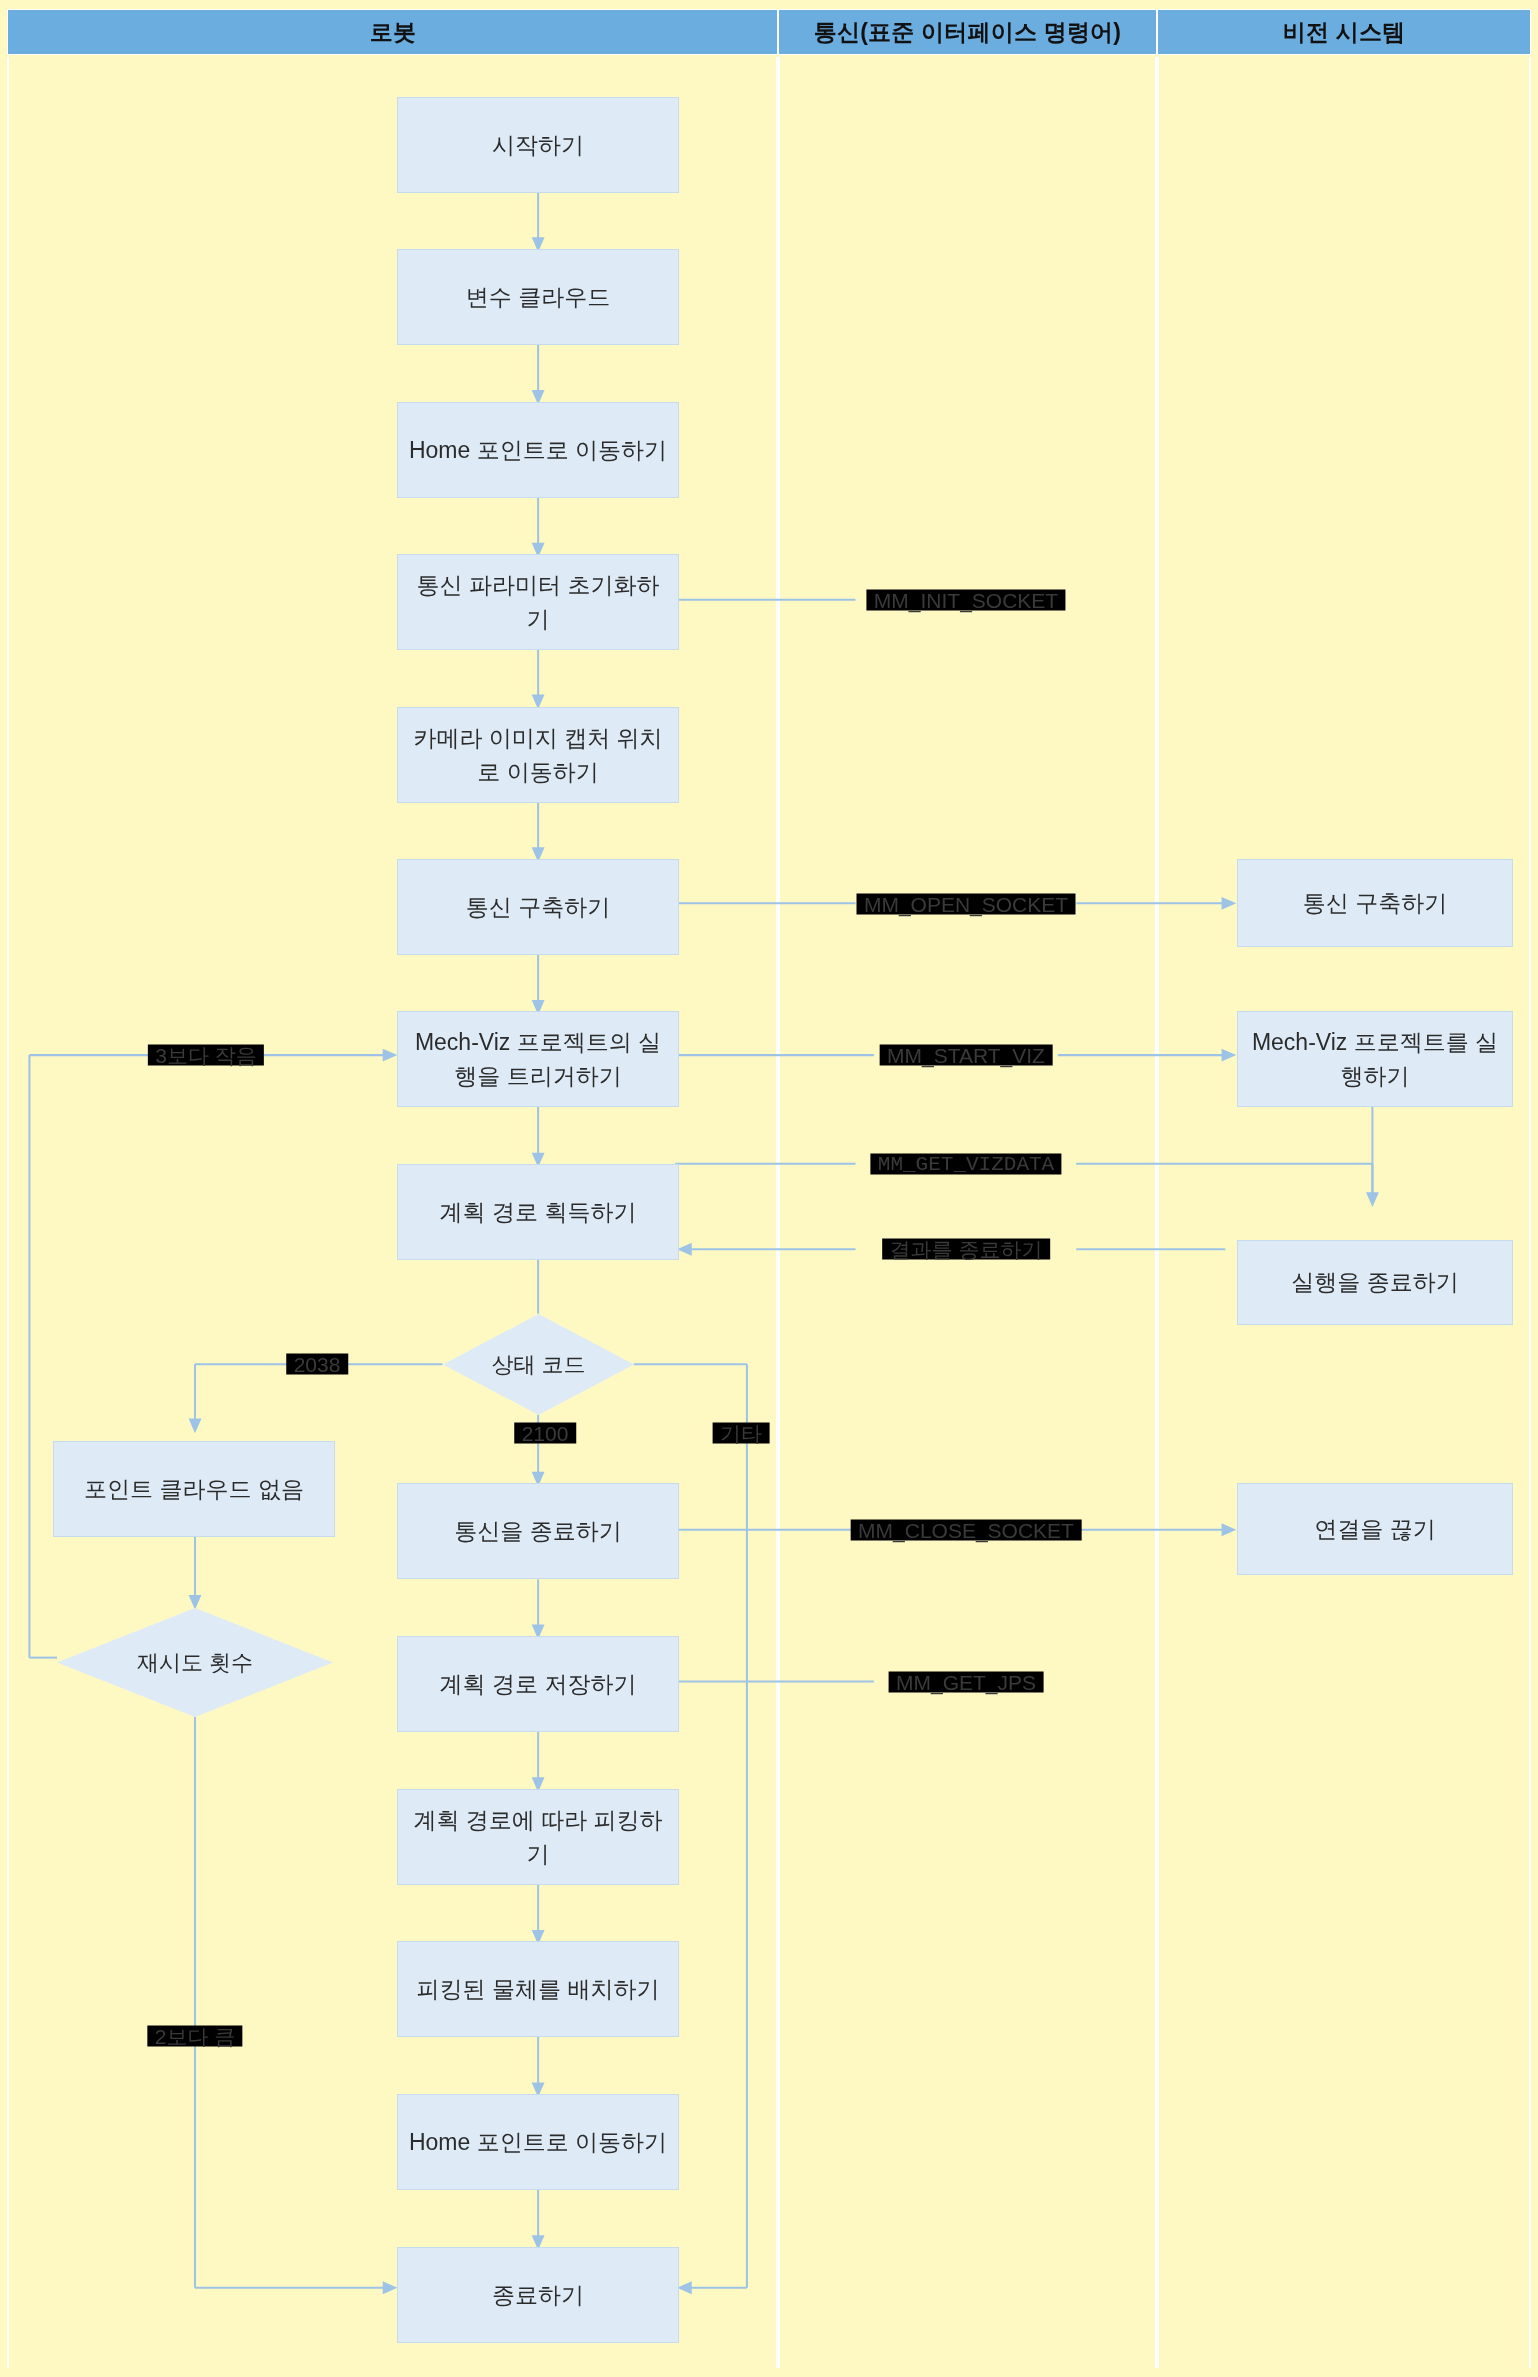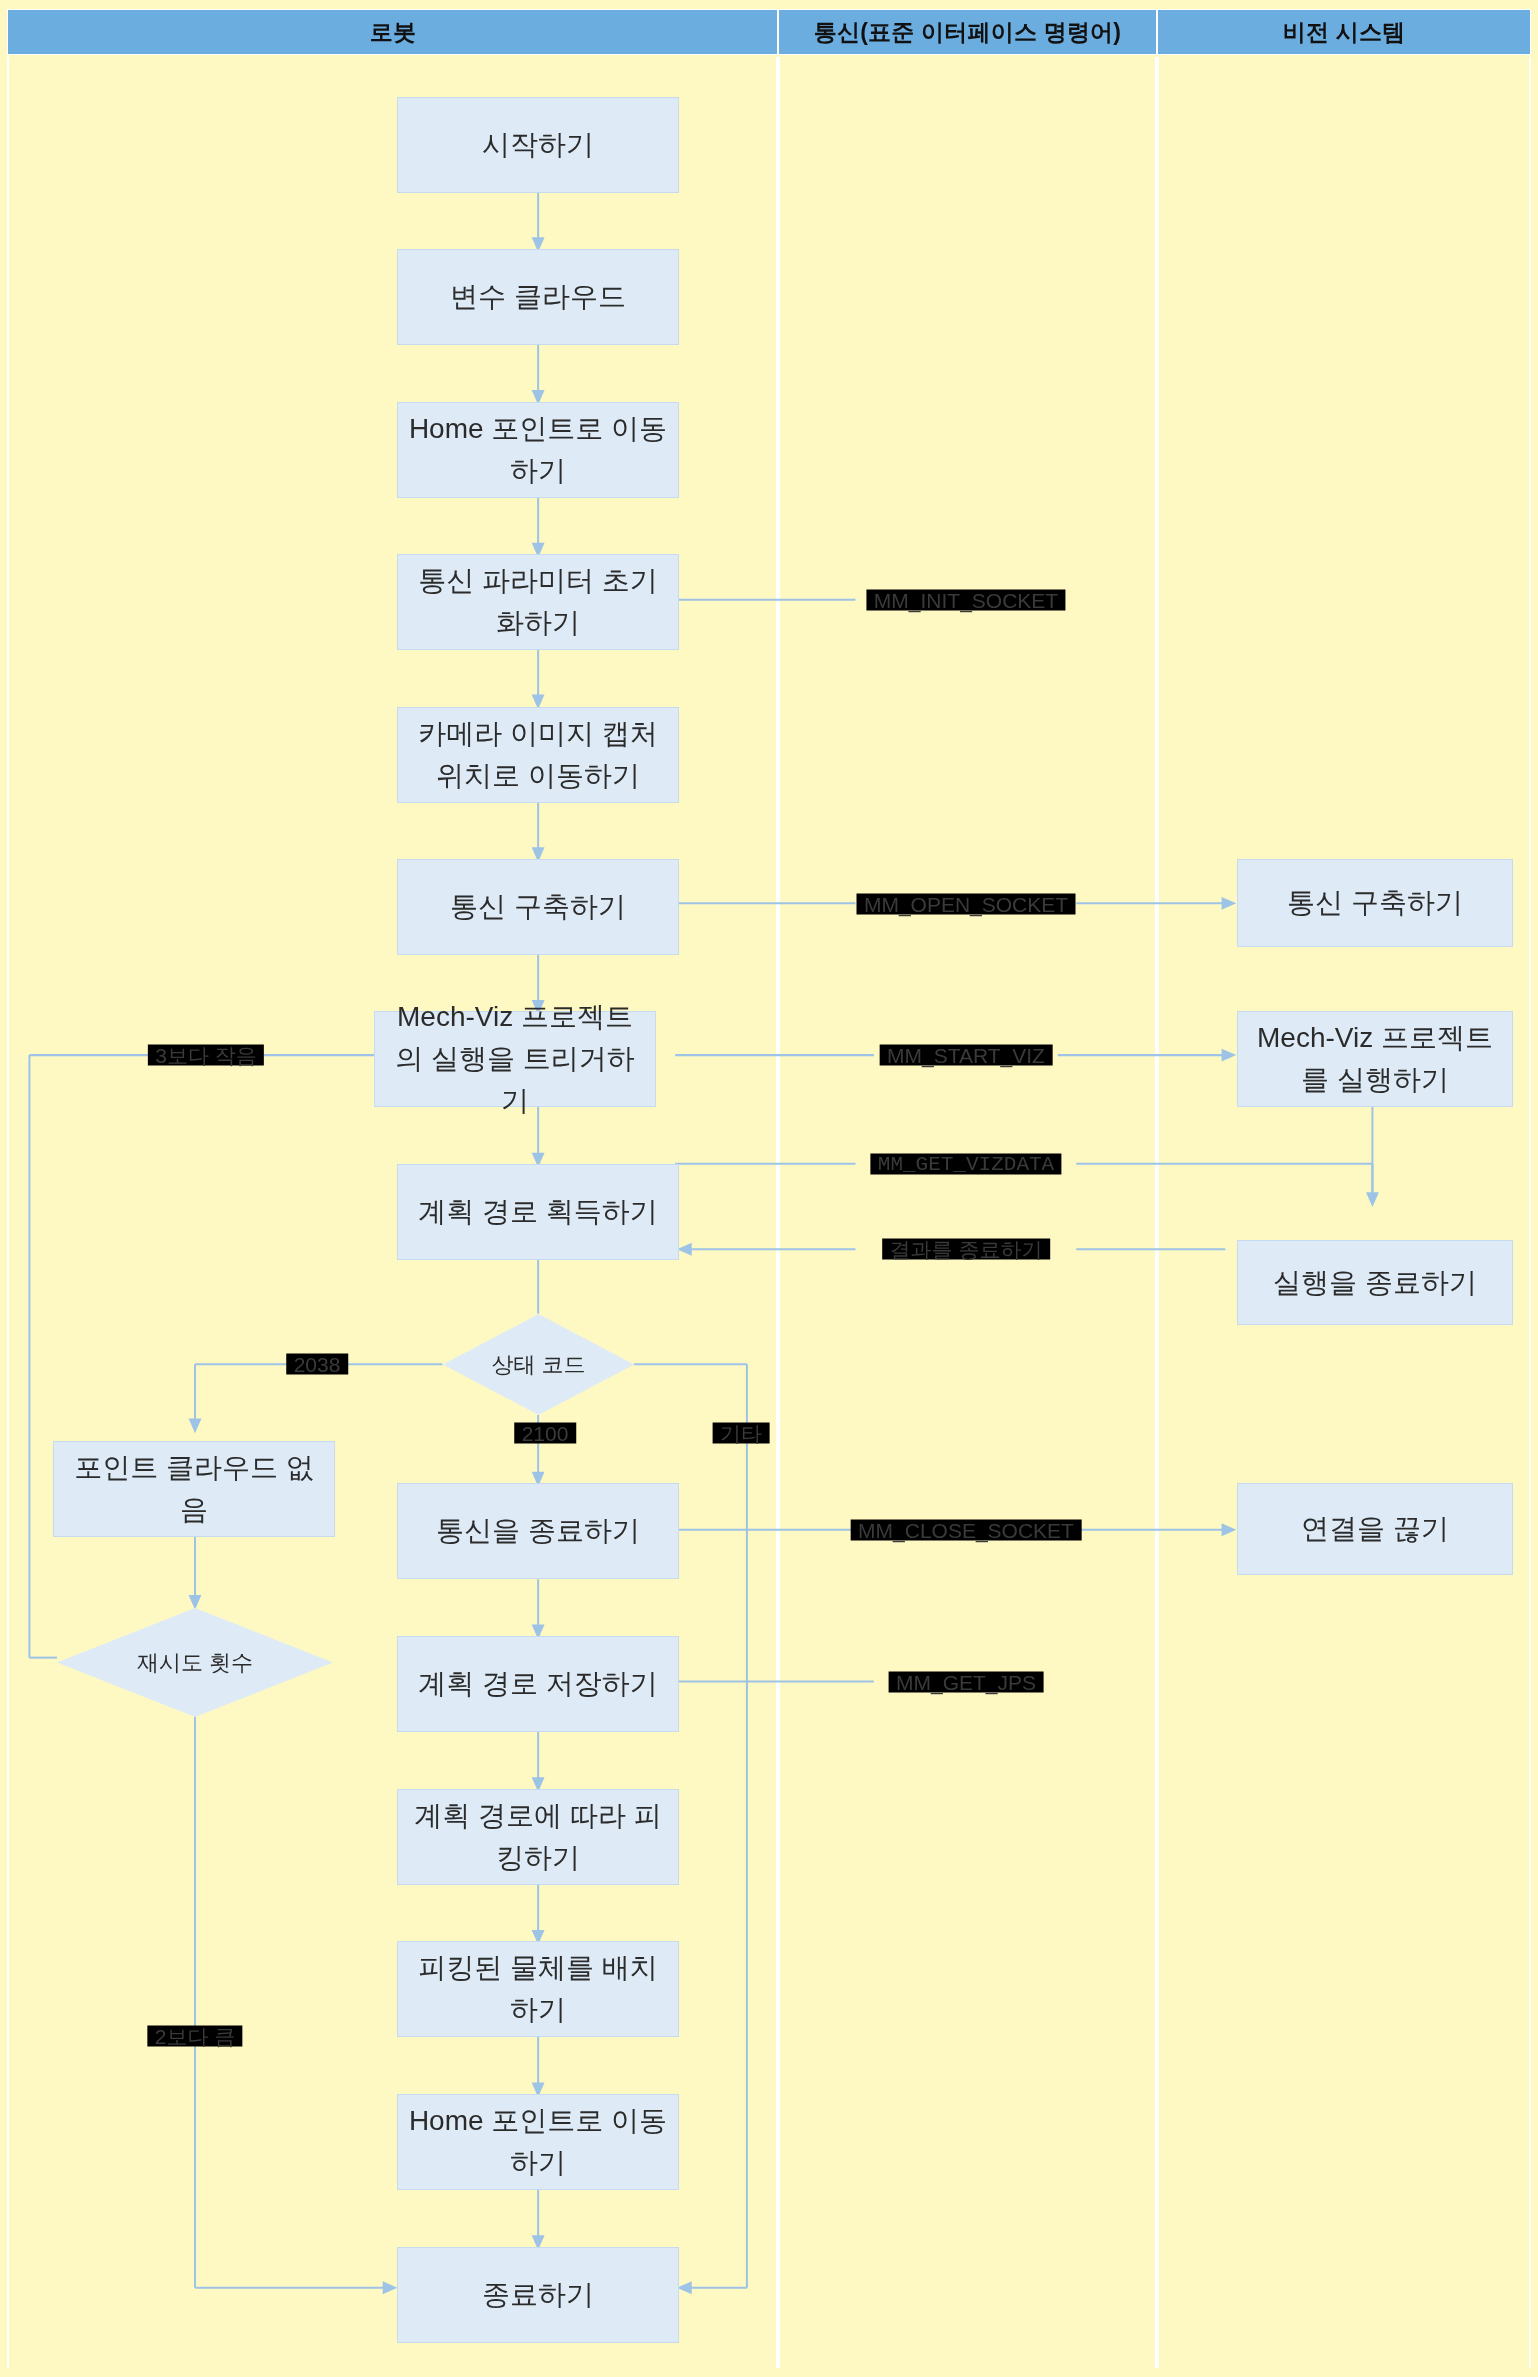--- a/index.html
+++ b/index.html
@@ -19,21 +19,21 @@
   
   .lane-body{
     position:absolute;border-left:2.8px solid #FFFFFF;border-right:2.8px solid #FFFFFF;
     box-sizing:border-box;background:transparent;
   }
 
   
   .node{
     position:absolute;background:#DEEBF7;border:0.9px solid #C6DBEF;
     display:flex;align-items:center;justify-content:center;text-align:center;
-    color:#2b2b2b;font-size:28px;line-height:1.5;box-sizing:border-box;
+    color:#2b2b2b;font-size:23px;line-height:1.5;box-sizing:border-box;
     padding:3.7px 9.2px;
   }
   
   .diamond{position:absolute;}
   .diamond .shape{
     position:absolute;left:0;top:0;width:100%;height:100%;
     background:#DEEBF7;
     clip-path:polygon(50% 0%,100% 50%,50% 100%,0% 50%);
   }
   .diamond .dlabel{
@@ -183,21 +183,21 @@
   </div>
 
   <div class="node" style="left:397px;top:707px;width:282px;height:96px;">
     <span>카메라 이미지 캡처 위치로 이동하기</span>
   </div>
 
   <div class="node" style="left:397px;top:859px;width:282px;height:96px;">
     <span>통신 구축하기</span>
   </div>
 
-  <div class="node" style="left:374px;top:1011px;width:282px;height:96px;align-items:center;">
+  <div class="node" style="left:397px;top:1011px;width:282px;height:96px;align-items:center;">
     <span>Mech-Viz 프로젝트의 실행을 트리거하기</span>
   </div>
 
   <div class="node" style="left:397px;top:1164px;width:282px;height:96px;">
     <span>계획 경로 획득하기</span>
   </div>
 
   <div class="node" style="left:53px;top:1441px;width:282px;height:96px;">
     <span>포인트 클라우드 없음</span>
   </div>

